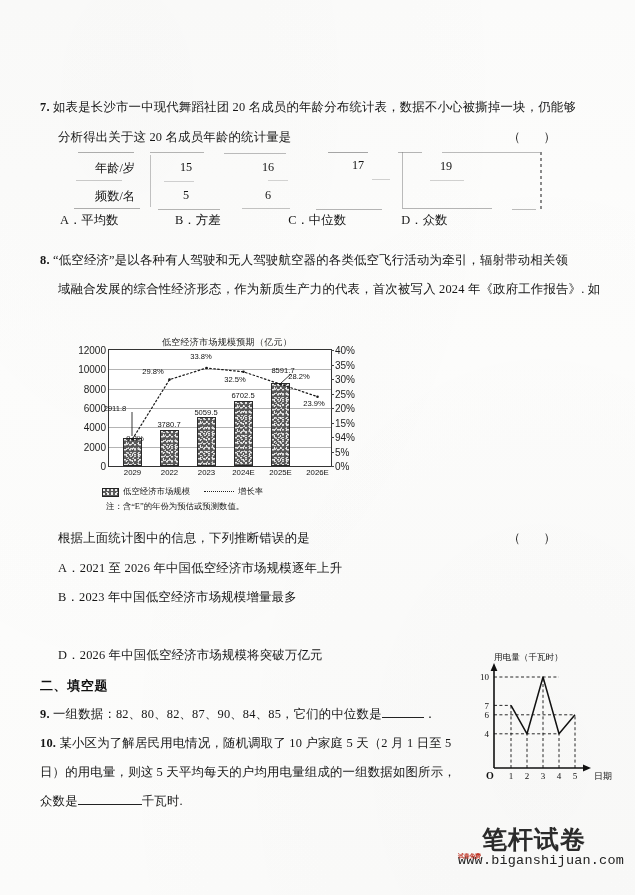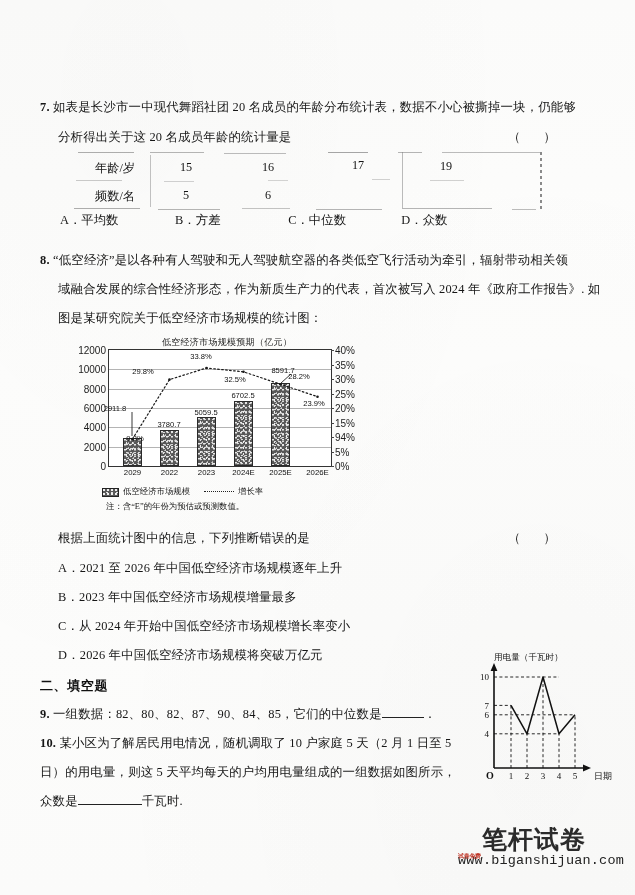--- a/index.html
+++ b/index.html
@@ -362,23 +362,20 @@
     <span style="display:inline-block; width:110px;">C．中位数</span>
     <span style="display:inline-block;">D．众数</span>
   </div>
 
   <div class="qline" style="left:40px; top:252px;">
     <span class="qnum">8.</span>
     <span>“低空经济”是以各种有人驾驶和无人驾驶航空器的各类低空飞行活动为牵引，辐射带动相关领</span>
   </div>
   <div class="qline" style="left:58px; top:281px;">
     <span>域融合发展的综合性经济形态，作为新质生产力的代表，首次被写入 2024 年《政府工作报告》. 如</span>
-  </div>
-  <div class="qline" style="left:58px; top:310px;">
-    <span>图是某研究院关于低空经济市场规模的统计图：</span>
   </div>
 
   <div class="chart-box">
     <div class="chart-title">低空经济市场规模预期（亿元）</div>
 
     <div class="plot">
 
       <div class="ytick-l" style="top:100%;">0</div>
       <div class="ytick-l" style="top:83.333%;">2000</div>
       <div class="ytick-l" style="top:66.667%;">4000</div>
@@ -433,21 +430,21 @@
         <polyline points="23.5,89 60.5,29.6 97.5,18.0 134.5,21.8 171.5,34.2 208.5,46.7" fill="none" stroke="#1a1a1a" stroke-width="1.2" stroke-dasharray="1.6 2.4" stroke-linecap="round"></polyline>
         <circle cx="23.5" cy="89" r="1.3" fill="#1a1a1a"></circle>
         <circle cx="60.5" cy="29.6" r="1.3" fill="#1a1a1a"></circle>
         <circle cx="97.5" cy="18.0" r="1.3" fill="#1a1a1a"></circle>
         <circle cx="134.5" cy="21.8" r="1.3" fill="#1a1a1a"></circle>
         <circle cx="171.5" cy="34.2" r="1.3" fill="#1a1a1a"></circle>
         <circle cx="208.5" cy="46.7" r="1.3" fill="#1a1a1a"></circle>
       </svg>
 
       <div class="pct-label" style="left:26px;  top:84px;">9.3%</div>
-      <div class="pct-label" style="left:34px;  top:17px;">29.8%</div>
+      <div class="pct-label" style="left:44px;  top:17px;">29.8%</div>
       <div class="pct-label" style="left:92px;  top:2px;">33.8%</div>
       <div class="pct-label" style="left:126px; top:25px;">32.5%</div>
       <div class="pct-label" style="left:190px; top:22px;">28.2%</div>
       <div class="pct-label" style="left:205px; top:49px;">23.9%</div>
 
       <div class="xtick" style="left:23.5px;">2029</div>
       <div class="xtick" style="left:60.5px;">2022</div>
       <div class="xtick" style="left:97.5px;">2023</div>
       <div class="xtick" style="left:134.5px;">2024E</div>
       <div class="xtick" style="left:171.5px;">2025E</div>
@@ -460,21 +457,20 @@
     <div class="chart-note">注：含“E”的年份为预估或预测数值。</div>
   </div>
 
   <div class="qline" style="left:58px; top:530px;">
     <span>根据上面统计图中的信息，下列推断错误的是</span>
   </div>
   <div class="bracket" style="left:508px; top:530px;">（        ）</div>
 
   <div class="qline" style="left:58px; top:560px;">A．2021 至 2026 年中国低空经济市场规模逐年上升</div>
   <div class="qline" style="left:58px; top:589px;">B．2023 年中国低空经济市场规模增量最多</div>
-  <div class="qline" style="left:58px; top:618px;">C．从 2024 年开始中国低空经济市场规模增长率变小</div>
   <div class="qline" style="left:58px; top:647px;">D．2026 年中国低空经济市场规模将突破万亿元</div>
 
   <div class="sect-title" style="left:40px; top:677px;">二、填空题</div>
 
   <div class="qline" style="left:40px; top:706px;">
     <span class="qnum">9.</span>
     <span>一组数据：82、80、82、87、90、84、85，它们的中位数是</span><span class="blank-line" style="width:42px;"></span><span>．</span>
   </div>
 
   <div class="qline" style="left:40px; top:735px;">

